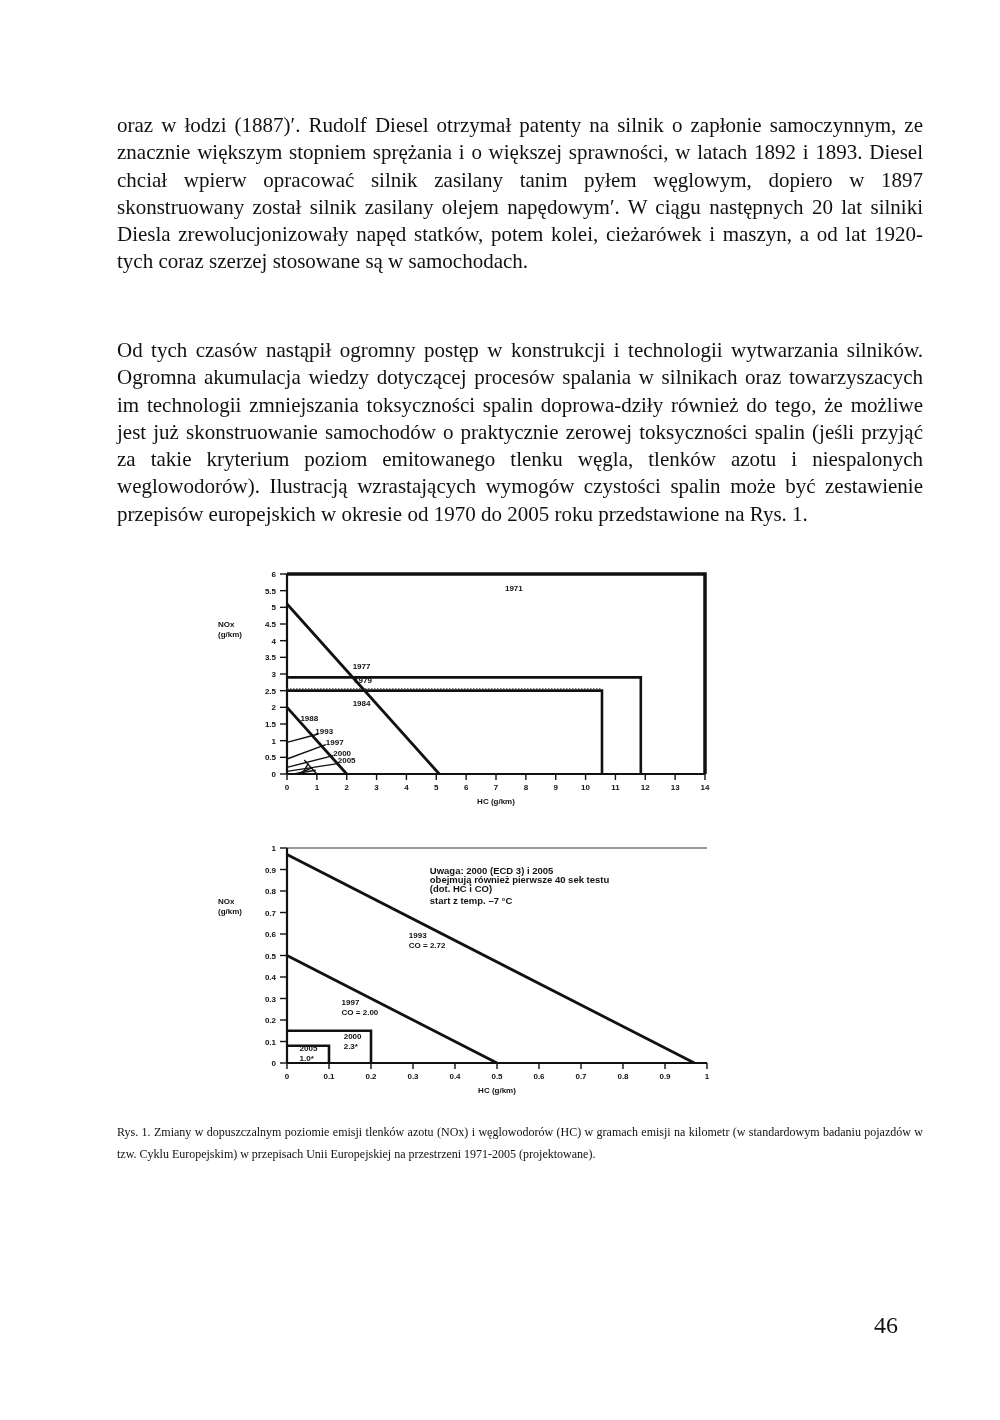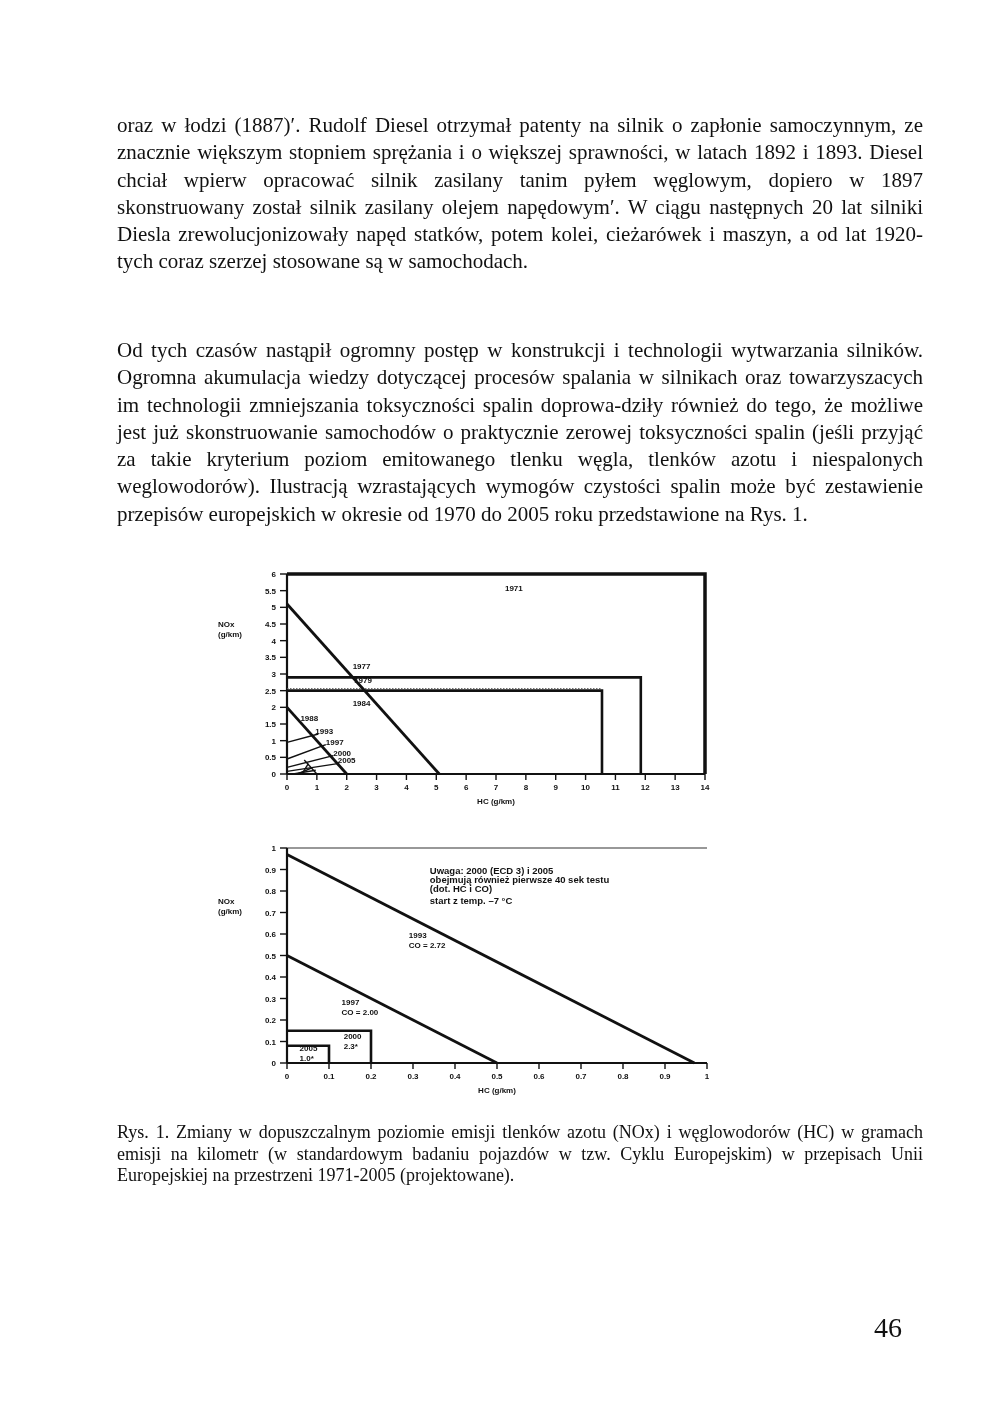--- a/index.html
+++ b/index.html
@@ -7,26 +7,26 @@
   .page { position: absolute; left: 0; top: 0; width: 1000px; height: 1420px; }
   .para {
     position: absolute; left: 117px; width: 806px;
     font-family: "Liberation Serif", serif; font-size: 21px; line-height: 27.3px;
     text-align: justify; margin: 0;
   }
   #p1 { top: 112px; }
   #p2 { top: 337px; text-indent: 0; }
   .caption {
     position: absolute; left: 117px; top: 1122px; width: 806px;
-    font-family: "Liberation Serif", serif; font-size: 18px; line-height: 21.5px;
+    font-family: "Liberation Serif", serif; font-size: 12px; line-height: 21.5px;
     text-align: justify; margin: 0;
   }
   .pagenum {
     position: absolute; left: 874px; top: 1312px;
-    font-family: "Liberation Serif", serif; font-size: 28px;
+    font-family: "Liberation Serif", serif; font-size: 24px;
   }
   svg text { font-family: "Liberation Sans", sans-serif; font-weight: bold; fill: #111; }
 </style>
 </head>
 <body>
 
 <div class="page">
   <p class="para" id="p1">oraz w łodzi (1887)ʹ.  Rudolf Diesel otrzymał patenty na silnik o zapłonie samoczynnym, ze znacznie większym stopniem sprężania i o większej sprawności, w latach 1892 i 1893.  Diesel chciał wpierw opracować silnik zasilany tanim pyłem węglowym, dopiero w 1897 skonstruowany został silnik zasilany olejem napędowymʹ. W ciągu następnych 20 lat silniki Diesla zrewolucjonizowały napęd statków, potem kolei, cieżarówek i maszyn, a od lat 1920-tych coraz szerzej stosowane są w samochodach.</p>
   <p class="para" id="p2">Od tych czasów nastąpił ogromny postęp w konstrukcji i technologii wytwarzania silników.  Ogromna akumulacja wiedzy dotyczącej procesów spalania w silnikach oraz towarzyszacych im technologii zmniejszania toksyczności spalin doprowa-dziły również do tego, że możliwe jest już skonstruowanie samochodów o praktycznie zerowej toksyczności spalin (jeśli przyjąć za takie kryterium poziom emitowanego tlenku węgla, tlenków azotu i niespalonych weglowodorów).  Ilustracją wzrastających wymogów czystości spalin może być zestawienie przepisów europejskich w okresie od 1970 do 2005 roku przedstawione na Rys. 1.</p>
 

